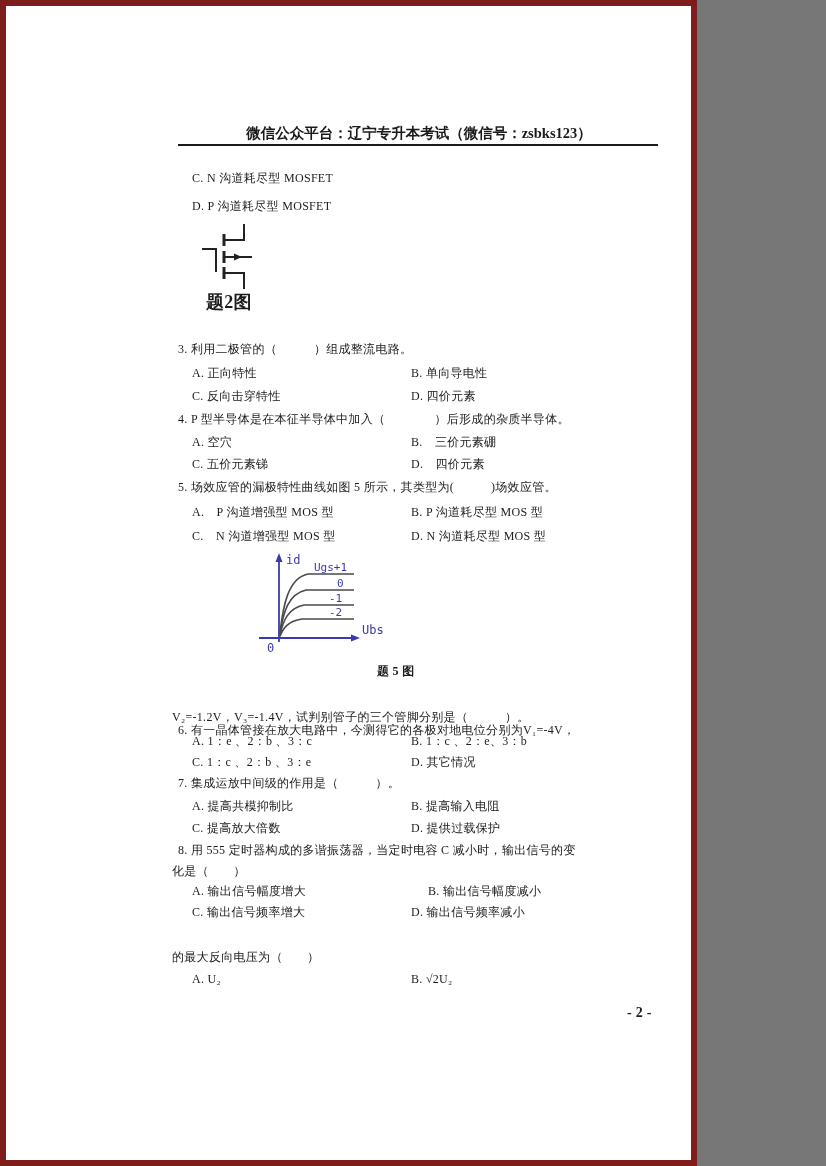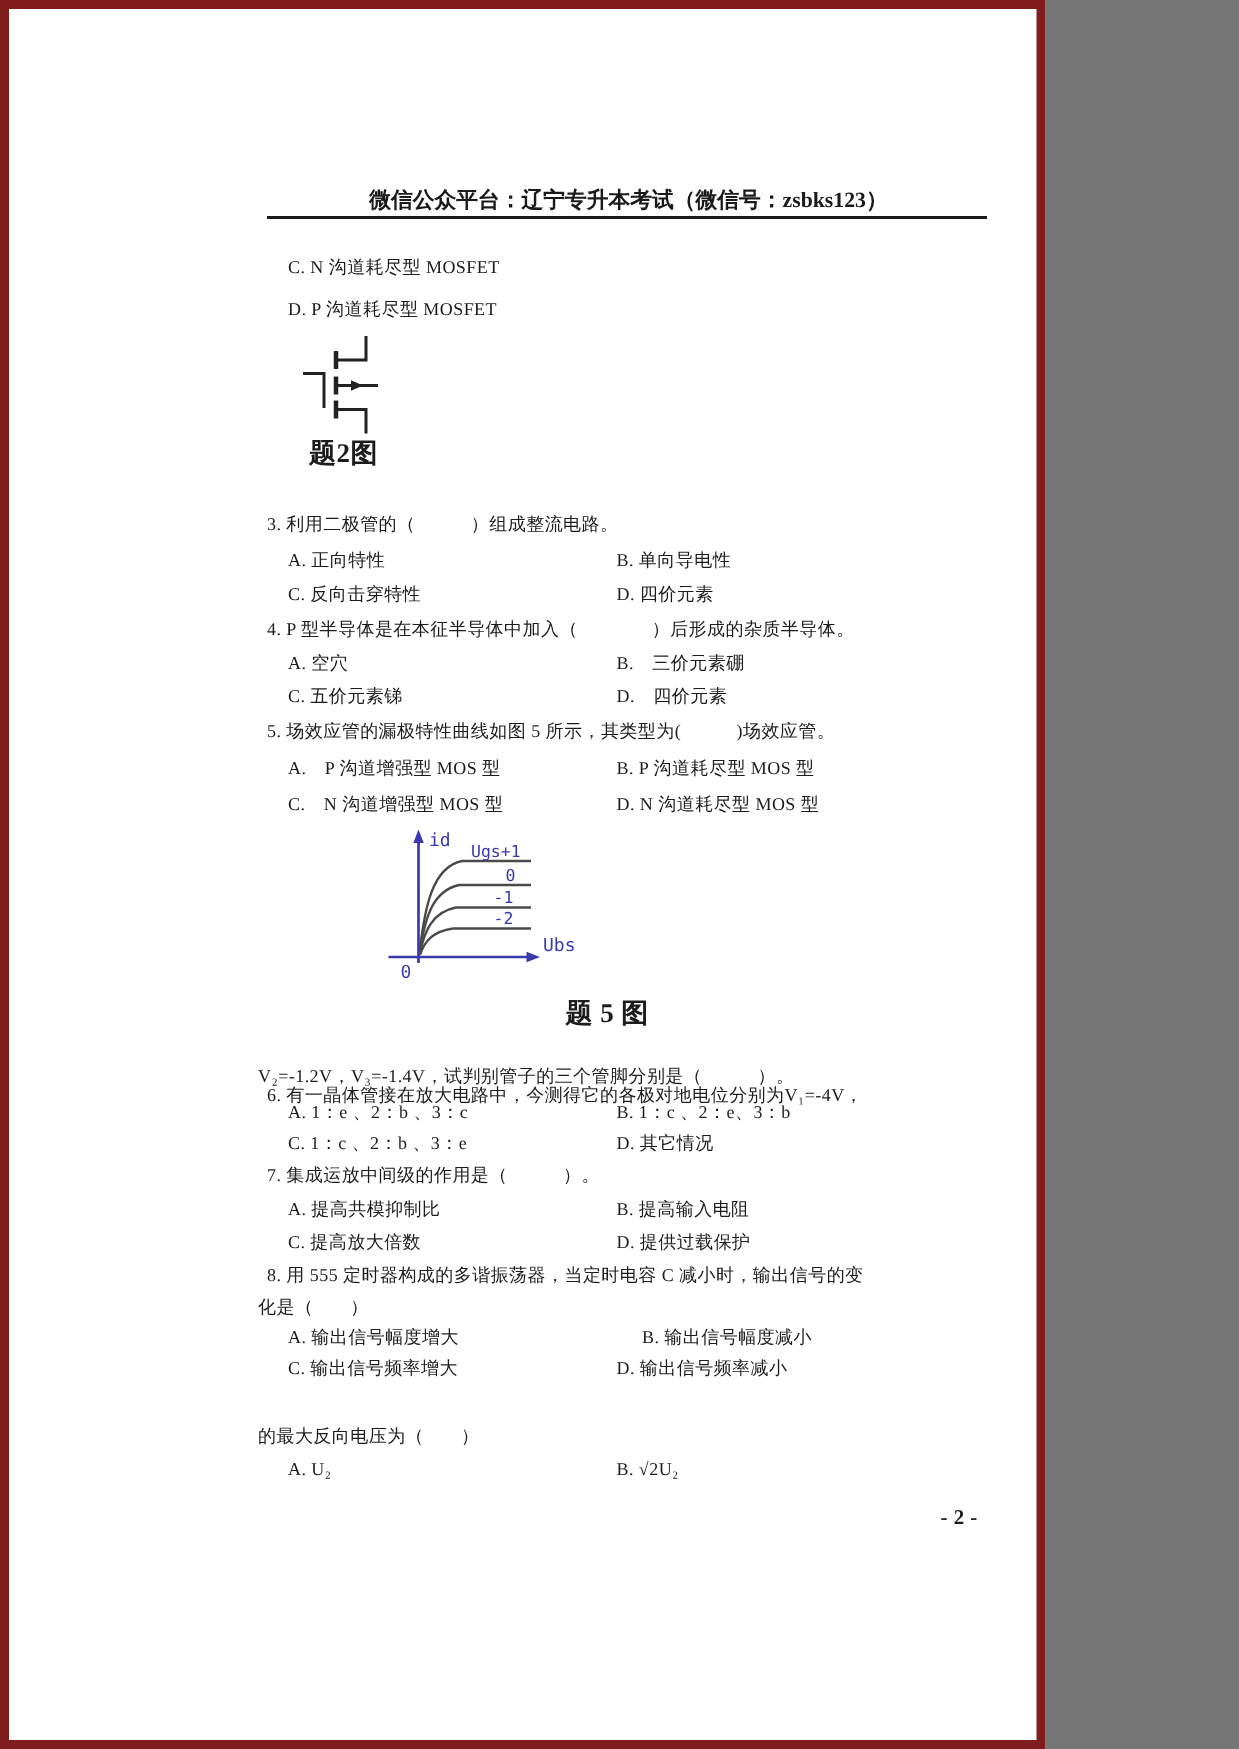--- a/index.html
+++ b/index.html
@@ -27,21 +27,21 @@
     text-align:center;
     font-size:14.5px;
     font-weight:700;
     white-space:nowrap;
   }
   .rule{
     position:absolute;
     background:#1a1a1a;
   }
   .figcap{font-size:18px;font-weight:800;}
-  .figcap5{font-size:18px;font-weight:600;}
+  .figcap5{font-size:12px;font-weight:600;}
   .pagenum{font-size:14px;font-weight:600;}
   svg{position:absolute;}
   svg text{
     font-family:"DejaVu Sans Mono","Liberation Mono",monospace;
   }
 </style>
 </head>
 <body>
 
 <div class="page">

